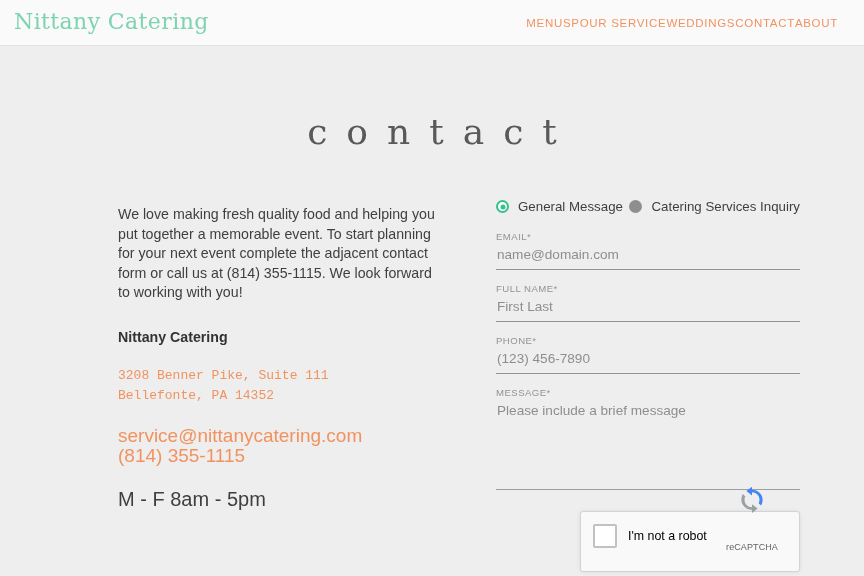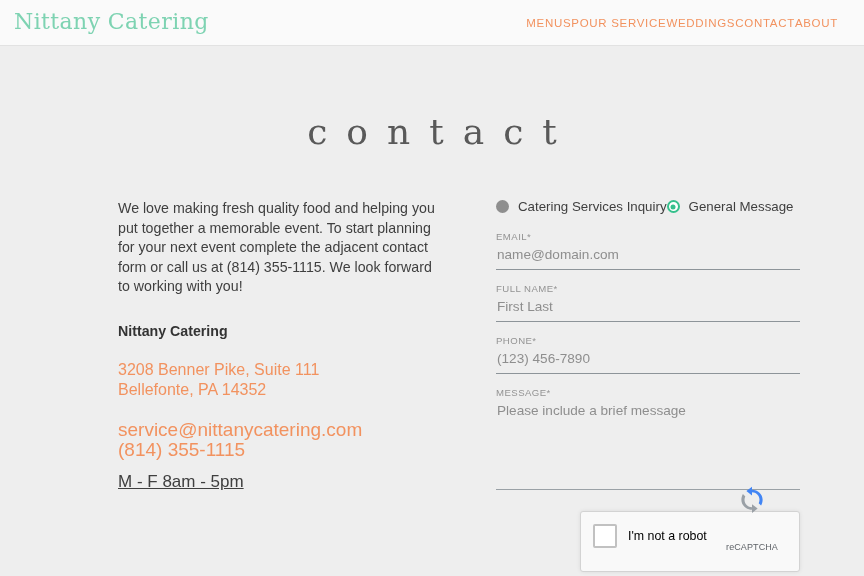--- a/index.html
+++ b/index.html
@@ -69,21 +69,21 @@
   
   .content {
     position: relative;
     margin-top: 47px;
     padding: 0 0 0 0;
   }
 
   .col-left {
     position: absolute;
     left: 118px;
-    top: 0;
+    top: 6px;
     width: 318px;
   }
 
   .col-right {
     position: absolute;
     left: 496px;
     top: 0;
     width: 304px;
   }
 
@@ -95,43 +95,43 @@
 
   .biz-name {
     margin-top: 26px;
     font-size: 14.2px;
     font-weight: 700;
     color: #333333;
   }
 
   .addr-block {
     margin-top: 21px;
-    font-size: 16px;
+    font-size: 13px;
     line-height: 20px;
     color: #f2925f;
+    font-family: Liberation Mono, monospace;
   }
 
   .contact-block {
     margin-top: 20px;
     font-size: 19px;
     line-height: 20px;
   }
 
   .contact-link {
     color: #f2925f;
     text-decoration: none;
     display: block;
     cursor: pointer;
   }
 
   .hours {
-    margin-top: 12px;
-    font-size: 17px;
+    margin-top: 22px;
+    font-size: 20px;
     color: #3f3f3f;
-    text-decoration: underline;
   }
 
   
   .radio-row {
     display: flex;
     align-items: center;
     margin-bottom: 17px;
   }
 
   .radio-option {
@@ -299,27 +299,27 @@
       <a class="contact-link">service@nittanycatering.com</a>
       <a class="contact-link">(814) 355-1115</a>
     </div>
 
     <div class="hours">M - F 8am - 5pm</div>
   </section>
 
   <section class="col-right">
 
     <div class="radio-row">
+      <label class="radio-option first">
+        <span class="radio-mark selected"></span>
+        <span class="radio-label">General Message</span>
+      </label>
       <label class="radio-option">
         <span class="radio-mark unselected"></span>
         <span class="radio-label">Catering Services Inquiry</span>
-      </label>
-      <label class="radio-option first">
-        <span class="radio-mark selected"></span>
-        <span class="radio-label">General Message</span>
       </label>
     </div>
 
     <div class="field">
       <div class="field-label">EMAIL*</div>
       <div class="field-input">name@domain.com</div>
     </div>
 
     <div class="field">
       <div class="field-label">FULL NAME*</div>

